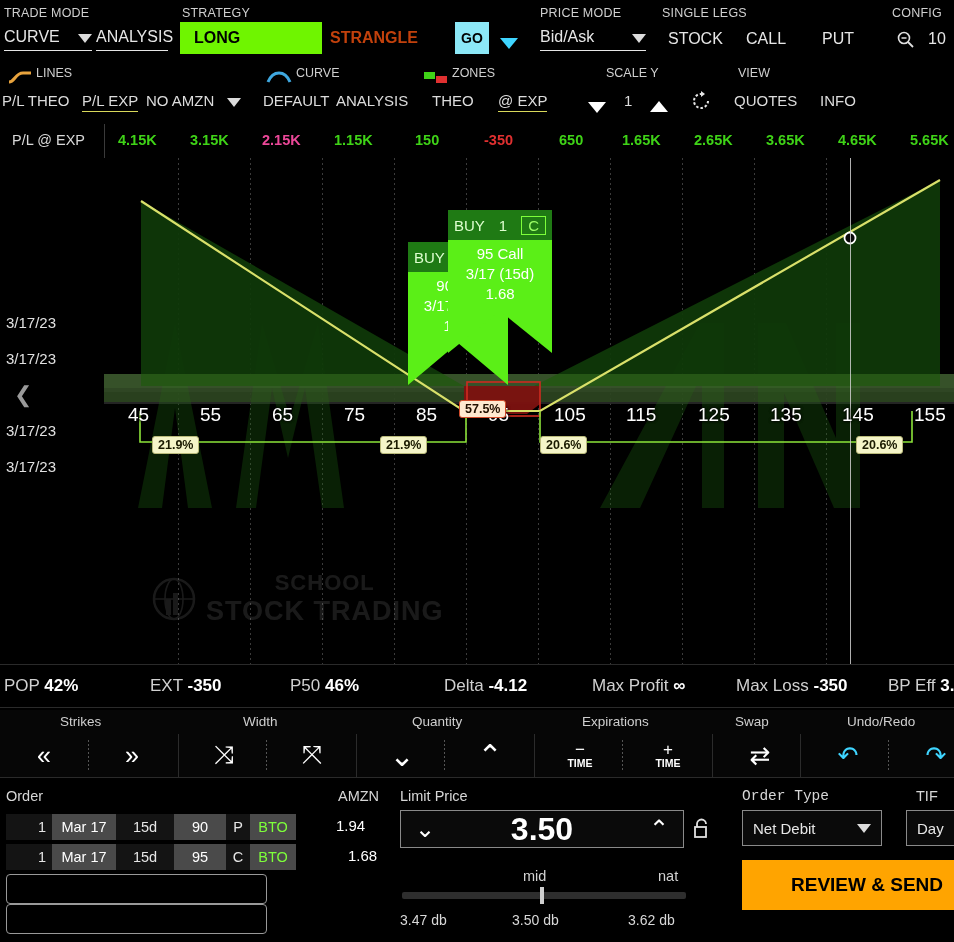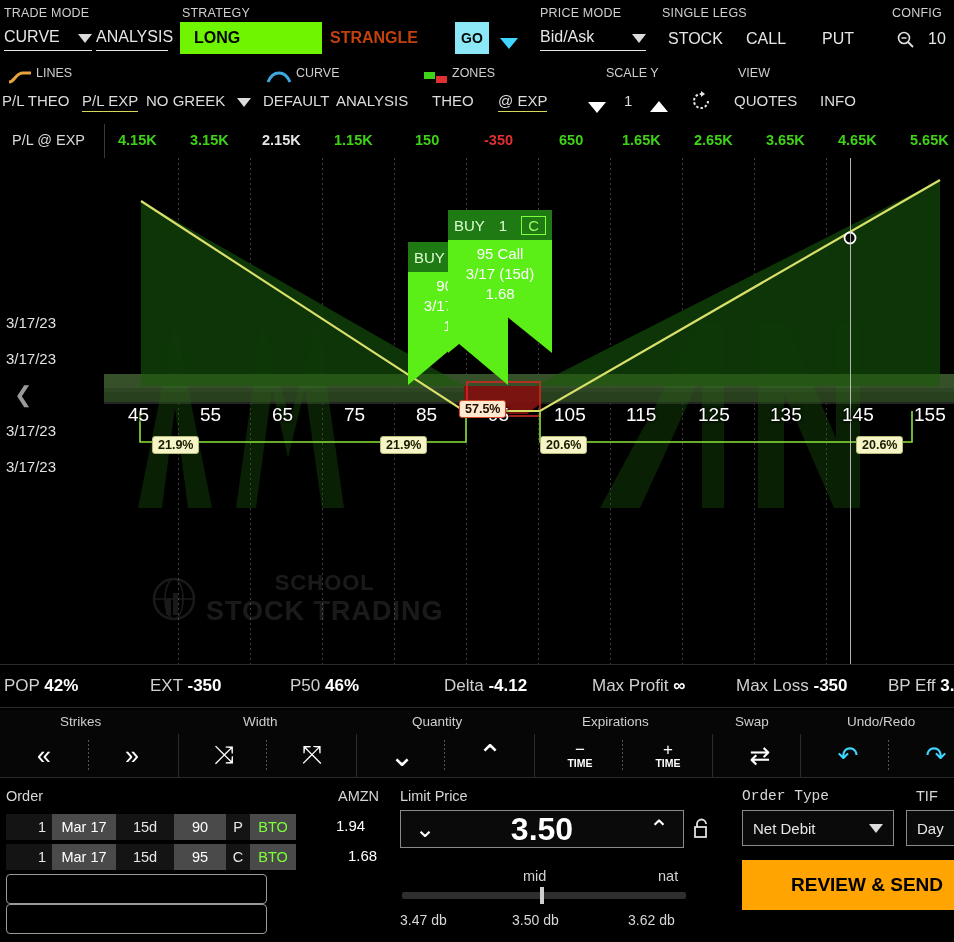--- a/index.html
+++ b/index.html
@@ -202,21 +202,21 @@
         </svg>
     </div>
     <div class="row2-label" style="left:452px;top:4px;">ZONES</div>
 
     <div class="row2-label" style="left:606px;top:4px;">SCALE Y</div>
     <div class="row2-label" style="left:738px;top:4px;">VIEW</div>
 
     <div class="row2-ctl" style="left:2px;top:30px;">P/L THEO</div>
     <div class="row2-ctl active" style="left:82px;top:30px;">P/L EXP</div>
     <div class="row2-ctl" style="left:146px;top:30px;">
-      <span>NO GREEK</span>
+      <span>NO AMZN</span>
       <span class="caret-down" style="margin-left:8px;"></span>
     </div>
     <div class="row2-ctl" style="left:263px;top:30px;">DEFAULT</div>
     <div class="row2-ctl" style="left:336px;top:30px;">ANALYSIS</div>
     <div class="row2-ctl" style="left:432px;top:30px;">THEO</div>
     <div class="row2-ctl active" style="left:498px;top:30px;">@ EXP</div>
 
     <div style="position:absolute;left:588px;top:36px;">
       <span class="caret-down" style="border-left-width:9px;border-right-width:9px;border-top-width:11px;border-top-color:#fff;"></span>
     </div>
@@ -234,21 +234,21 @@
     <div class="row2-ctl" style="left:820px;top:30px;">INFO</div>
   </div>
 
   <div class="chart-wrap">
 
     <div class="pl-header">
       <div class="pl-title">P/L @ EXP</div>
       <div class="hdr-divider"></div>
       <div class="pl-tick" style="left:118px;color:#3fd317;">4.15K</div>
       <div class="pl-tick" style="left:190px;color:#3fd317;">3.15K</div>
-      <div class="pl-tick" style="left:262px;color:#e5e5e5;">2.15K</div>
+      <div class="pl-tick" style="left:262px;color:#ec4899;">2.15K</div>
       <div class="pl-tick" style="left:334px;color:#3fd317;">1.15K</div>
       <div class="pl-tick" style="left:415px;color:#3fd317;">150</div>
       <div class="pl-tick" style="left:484px;color:#e03030;">-350</div>
       <div class="pl-tick" style="left:559px;color:#3fd317;">650</div>
       <div class="pl-tick" style="left:622px;color:#3fd317;">1.65K</div>
       <div class="pl-tick" style="left:694px;color:#3fd317;">2.65K</div>
       <div class="pl-tick" style="left:766px;color:#3fd317;">3.65K</div>
       <div class="pl-tick" style="left:838px;color:#3fd317;">4.65K</div>
       <div class="pl-tick" style="left:910px;color:#3fd317;">5.65K</div>
     </div>
@@ -480,21 +480,21 @@
     <div class="sl-label" style="left:523px;top:86px;">mid</div>
     <div class="sl-label" style="left:658px;top:86px;">nat</div>
     <div class="slider-track" style="left:402px;top:110px;width:284px;"></div>
     <div class="slider-thumb" style="left:540px;top:105px;"></div>
     <div class="sl-val" style="left:400px;top:130px;">3.47 db</div>
     <div class="sl-val" style="left:512px;top:130px;">3.50 db</div>
     <div class="sl-val" style="left:628px;top:130px;">3.62 db</div>
 
     <div class="op-label" style="left:742px;top:6px;font-family:Liberation Mono, monospace;">Order Type</div>
     <div class="op-label" style="left:916px;top:6px;">TIF</div>
-    <div class="select-box" style="left:742px;top:28px;width:152px;height:36px;">
+    <div class="select-box" style="left:742px;top:28px;width:140px;height:36px;">
       <span>Net Debit</span>
       <span class="caret-down"></span>
     </div>
     <div class="select-box" style="left:906px;top:28px;width:76px;height:36px;">
       <span>Day</span>
     </div>
     <div class="review-btn" style="left:742px;top:78px;width:250px;height:50px;">REVIEW &amp; SEND</div>
   </div>
 
 </div>

